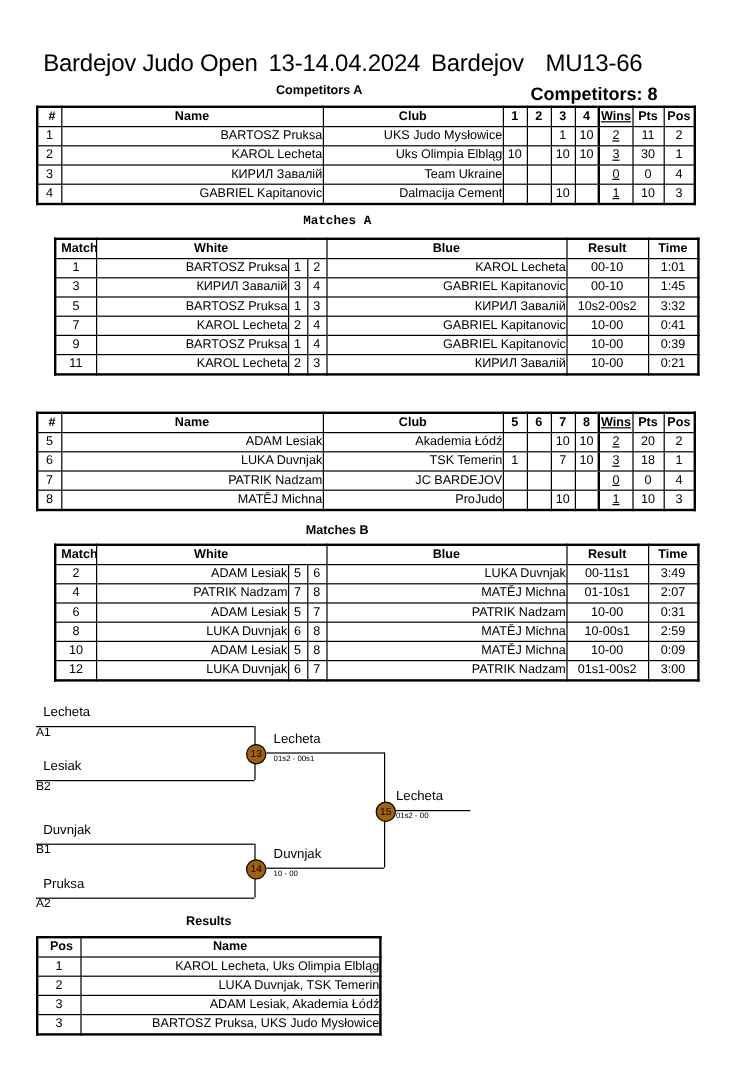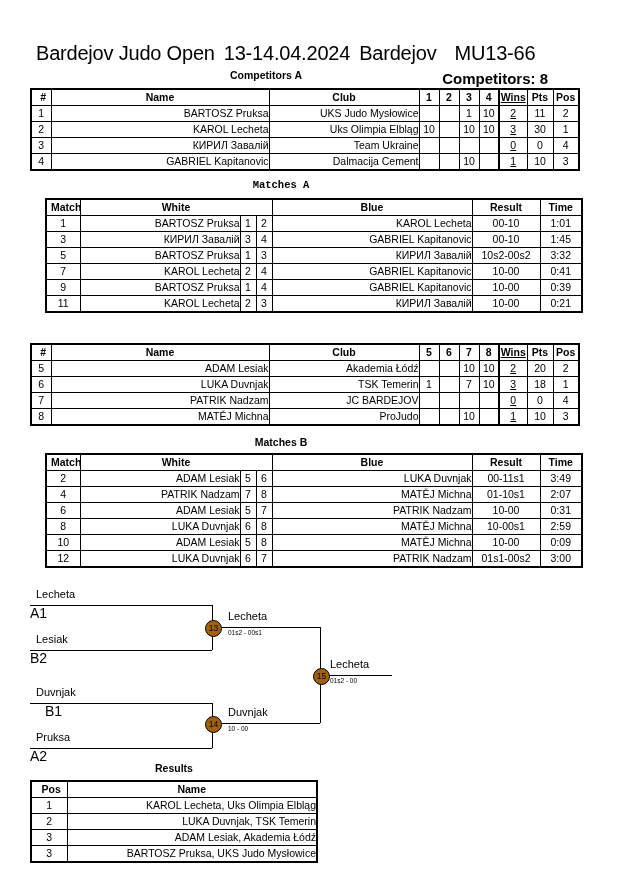--- a/index.html
+++ b/index.html
@@ -96,21 +96,21 @@
 
   
   #bracket { position: absolute; left: 0; top: 580px; width: 578px; height: 180px; }
   .bk-name {
     position: absolute;
     font-size: 11px;
     white-space: nowrap;
   }
   .bk-seed {
     position: absolute;
-    font-size: 14px;
+    font-size: 10px;
     white-space: nowrap;
   }
   .bk-score {
     position: absolute;
     font-size: 6.5px;
     white-space: nowrap;
     color: #000;
   }
   .bk-circle {
     position: absolute;
@@ -467,21 +467,21 @@
   <div class="bk-seed" style="left:30px; top:70px;">B2</div>
 
   <div class="vline" style="left:212px; top:25px; height:45px;"></div>
   <div class="bk-circle" style="left:205px; top:40px;">13</div>
   <div class="bk-name" style="left:228px; top:30px;">Lecheta</div>
   <div class="hline" style="left:222px; top:47px; width:98px;"></div>
   <div class="bk-score" style="left:228px; top:49px;">01s2 - 00s1</div>
 
   <div class="bk-name" style="left:36px; top:106px;">Duvnjak</div>
   <div class="hline" style="left:30px; top:123px; width:182px;"></div>
-  <div class="bk-seed" style="left:45px; top:123px;">B1</div>
+  <div class="bk-seed" style="left:30px; top:123px;">B1</div>
 
   <div class="bk-name" style="left:36px; top:151px;">Pruksa</div>
   <div class="hline" style="left:30px; top:168px; width:182px;"></div>
   <div class="bk-seed" style="left:30px; top:168px;">A2</div>
 
   <div class="vline" style="left:212px; top:123px; height:45px;"></div>
   <div class="bk-circle" style="left:205px; top:136px;">14</div>
   <div class="bk-name" style="left:228px; top:126px;">Duvnjak</div>
   <div class="hline" style="left:222px; top:143px; width:98px;"></div>
   <div class="bk-score" style="left:228px; top:145px;">10 - 00</div>

